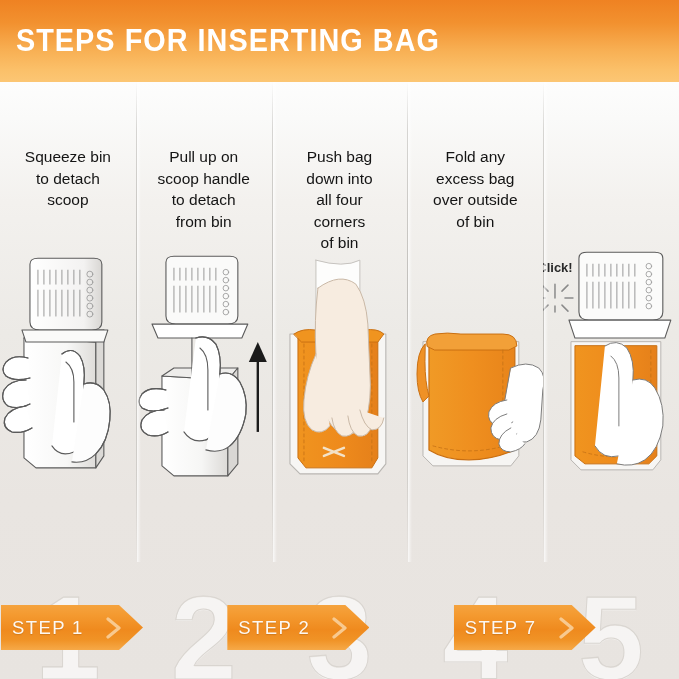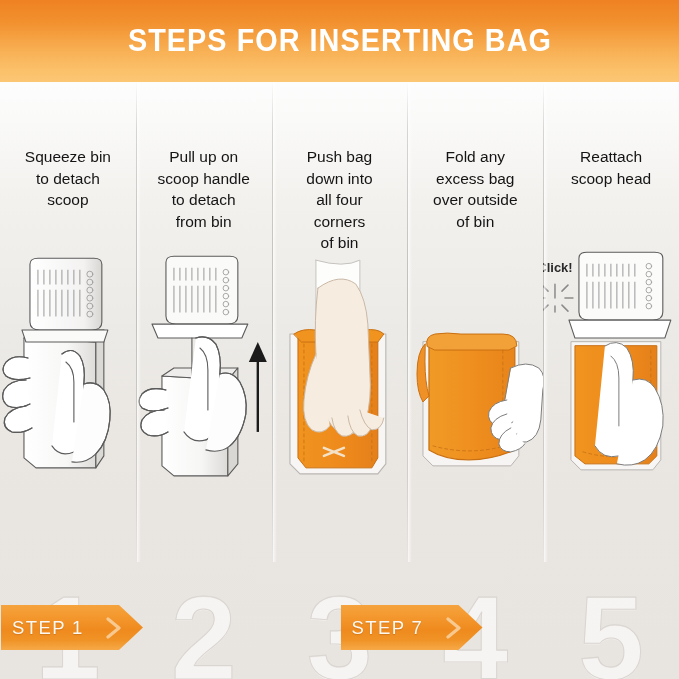--- a/index.html
+++ b/index.html
@@ -8,21 +8,21 @@
     width:679px;height:679px;overflow:hidden;
     font-family:"Liberation Sans","DejaVu Sans",sans-serif;
     background:#ffffff;
   }
   .sheet{position:relative;width:679px;height:679px;overflow:hidden;background:#ffffff;}
 
   
   .header{
     position:absolute;left:0;top:0;width:679px;height:82px;
     background:linear-gradient(to bottom,#ef8222 0%,#f2912f 28%,#f8b054 62%,#fbc069 85%,#fcc674 100%);
-    display:flex;align-items:center;justify-content:center;
+    display:flex;align-items:center;
     box-sizing:border-box;
   }
   .header-title{
     color:#ffffff;
     font-size:31px;
     font-weight:bold;
     letter-spacing:1.1px;
     transform:scaleX(.93);
     text-align:center;
     white-space:nowrap;
@@ -321,22 +321,20 @@
                 <path d="M100 164 Q86 168 84 178 Q84 188 94 190 Q104 190 110 184"></path>
                 <path d="M104 178 Q92 184 92 194 Q94 202 104 202 Q114 200 118 194"></path>
               </g>
             </g>
           </svg>
         </div>
         <div class="watermark">4</div>
       </div>
 
       <div class="panel">
-        <div class="caption" style="white-space:pre-line">Reattach
-scoop head</div>
         <div class="art">
           <svg viewBox="0 0 136 250" preserveAspectRatio="xMidYMid meet">
             <defs>
               <linearGradient id="bagG5" x1="0" y1="0" x2="1" y2="0">
                 <stop offset="0" stop-color="#f0941f"></stop>
                   <stop offset="0.6" stop-color="#ee8a1c"></stop>
                   <stop offset="1" stop-color="#e5801a"></stop>
               </linearGradient>
             </defs>
             <g stroke-linejoin="round" stroke-linecap="round">
@@ -386,20 +384,30 @@
         <div class="banner">
           <span class="banner-label">STEP  1</span>
           <span class="banner-chevron">
             <svg viewBox="0 0 20 24">
                 <path d="M4 3 L15 12 L4 21" fill="none" stroke="#f9cf9a" stroke-width="3.2" stroke-linecap="round" stroke-linejoin="round"></path>
               </svg>
           </span>
         </div>
       </div>
 
+      <div class="banner-slot">
+        <div class="banner">
+          <span class="banner-label">STEP  2</span>
+          <span class="banner-chevron">
+            <svg viewBox="0 0 20 24">
+                <path d="M4 3 L15 12 L4 21" fill="none" stroke="#f9cf9a" stroke-width="3.2" stroke-linecap="round" stroke-linejoin="round"></path>
+              </svg>
+          </span>
+        </div>
+      </div>
 
 
 
       <div class="banner-slot">
         <div class="banner">
           <span class="banner-label">STEP  7</span>
           <span class="banner-chevron">
             <svg viewBox="0 0 20 24">
                 <path d="M4 3 L15 12 L4 21" fill="none" stroke="#f9cf9a" stroke-width="3.2" stroke-linecap="round" stroke-linejoin="round"></path>
               </svg>

